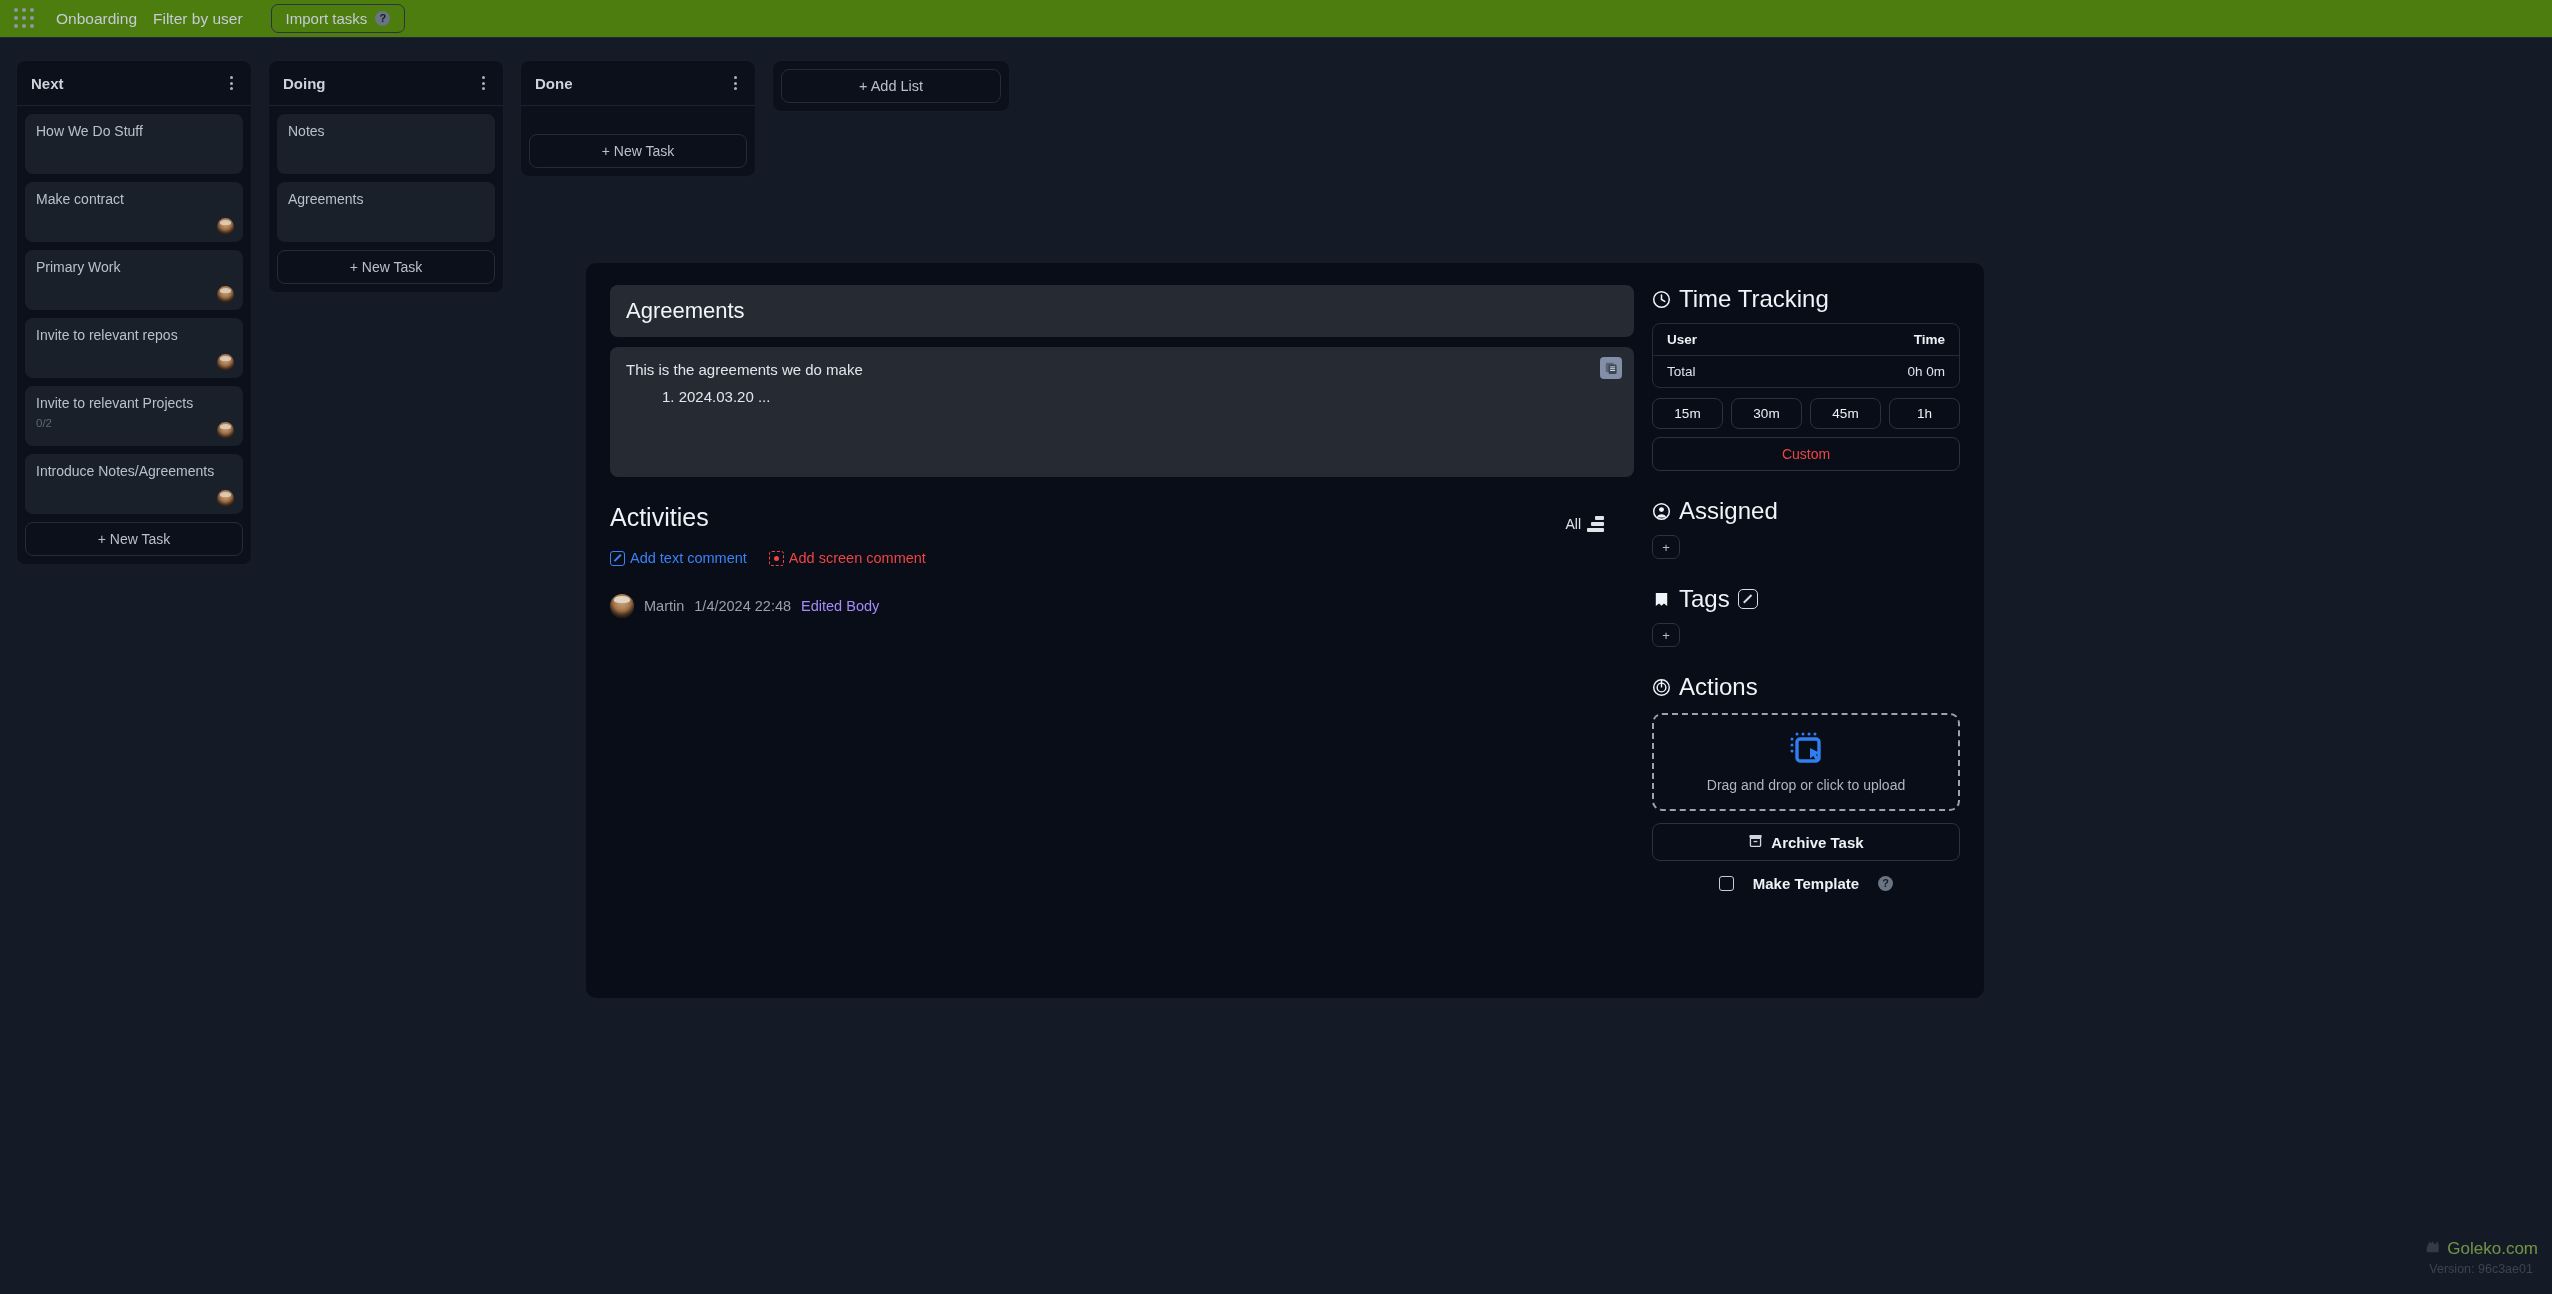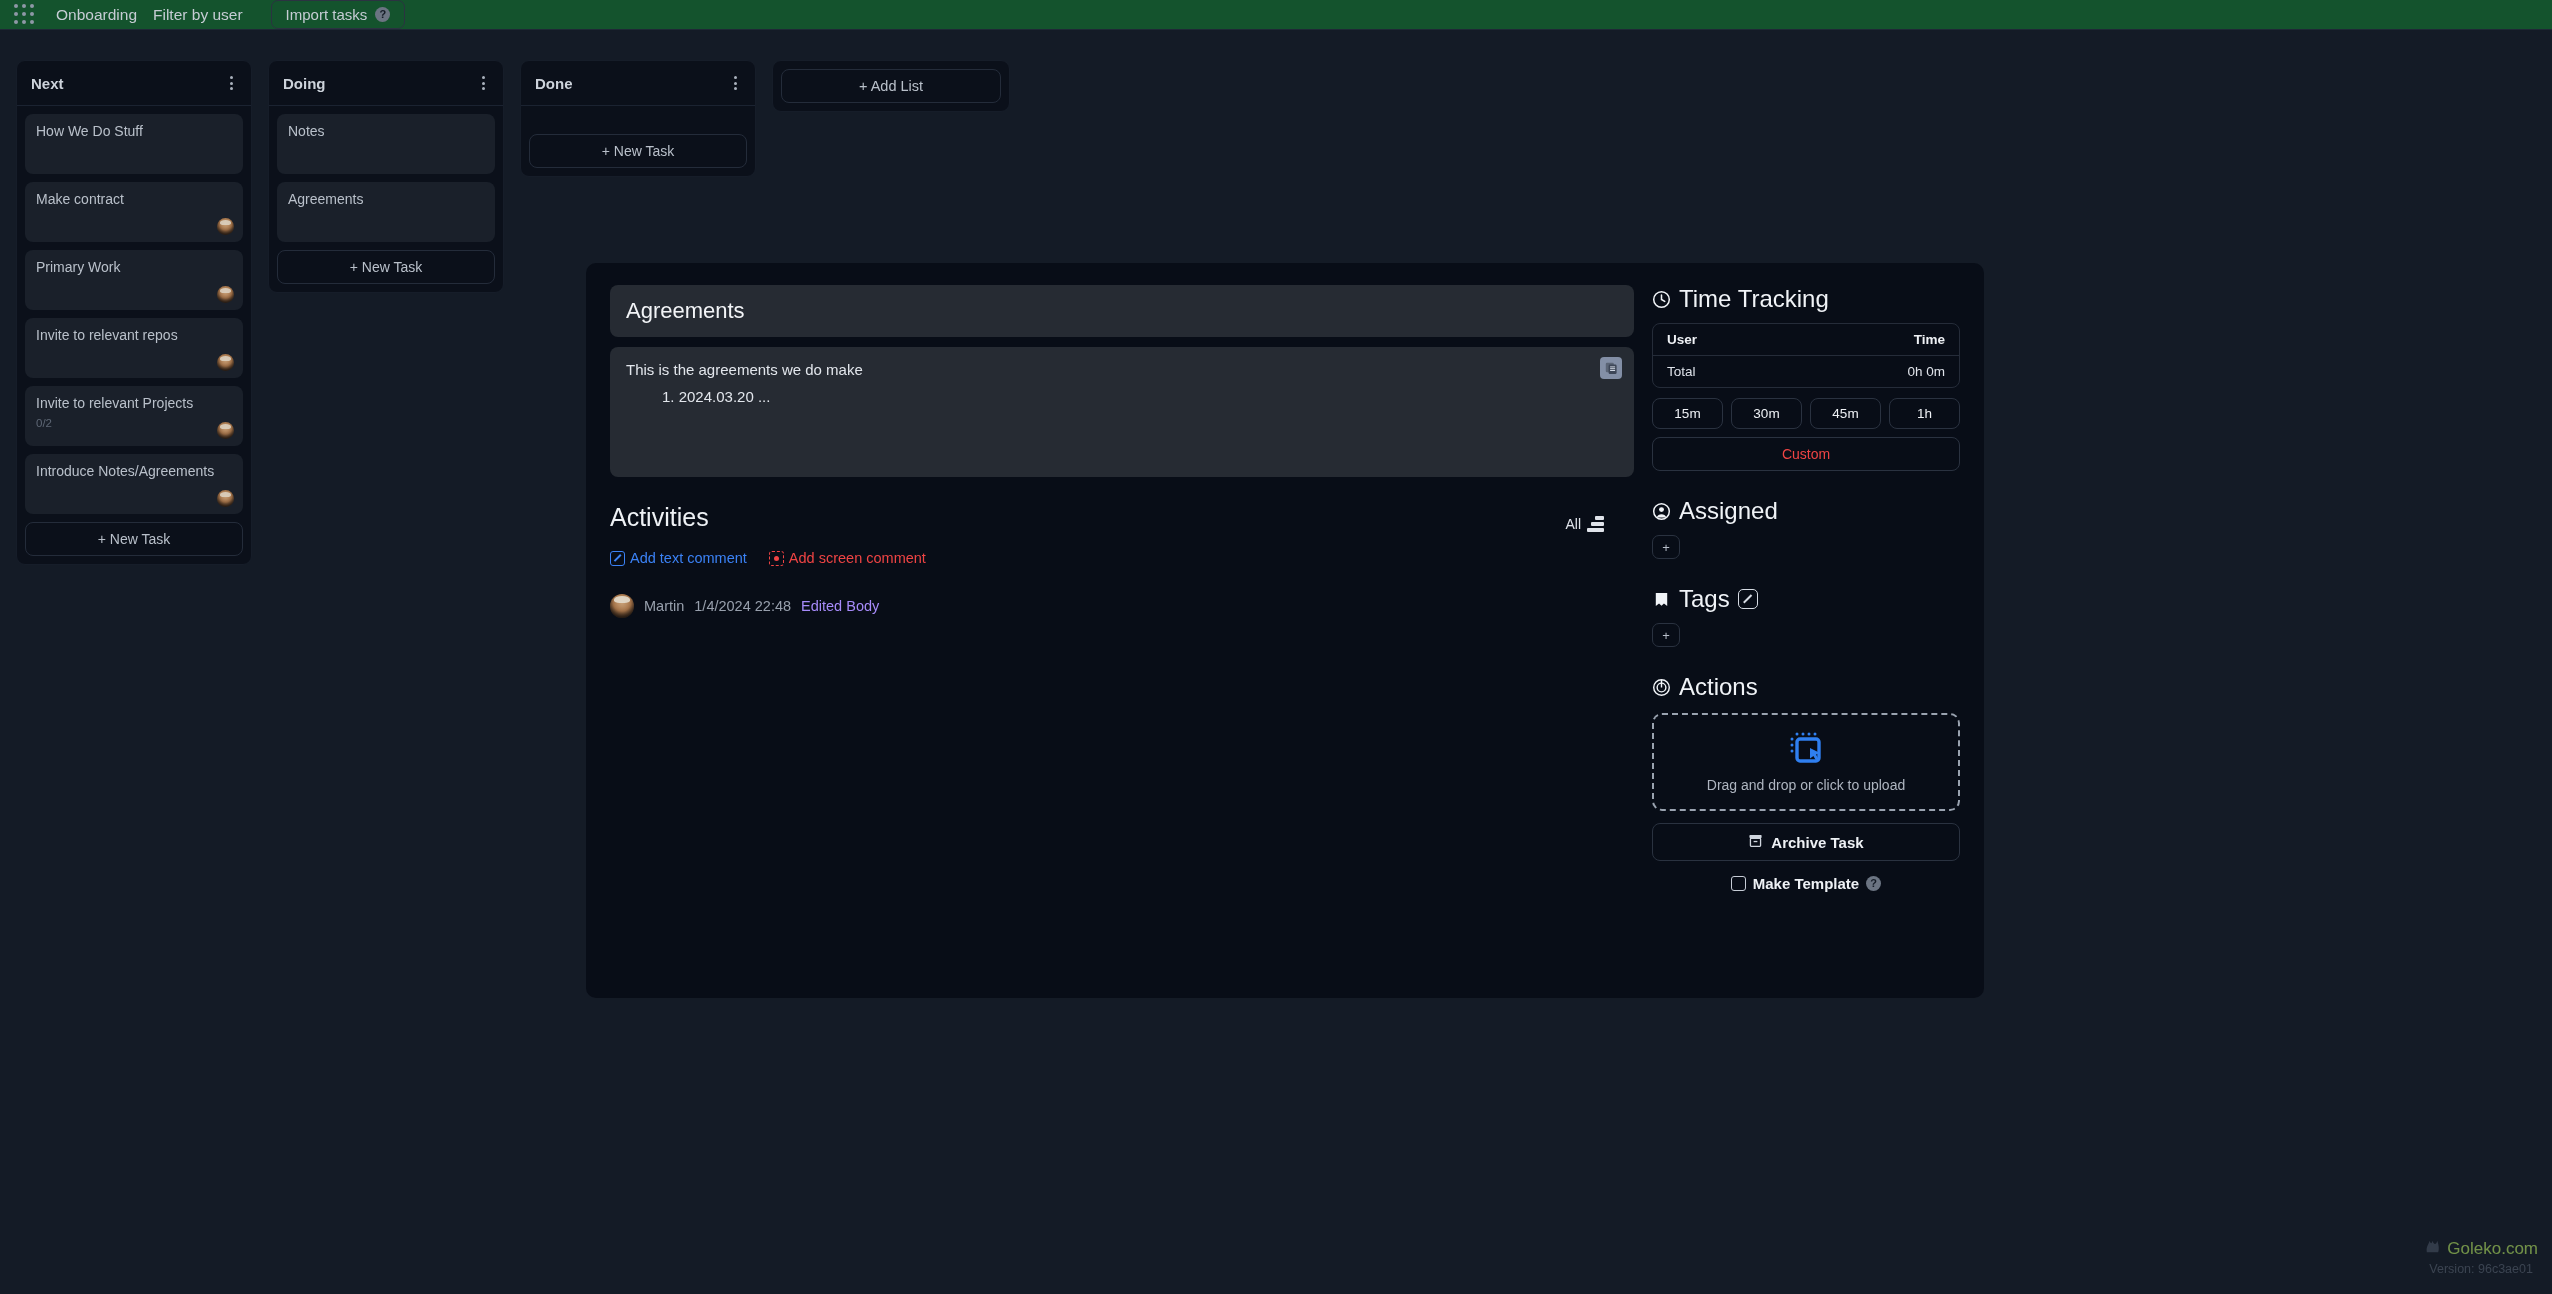--- a/index.html
+++ b/index.html
@@ -6,22 +6,22 @@
   html, body {
     width: 2552px;
     height: 1294px;
     background: #141b26;
     font-family: "Liberation Sans", sans-serif;
     overflow: hidden;
   }
 
   
   .topbar {
-    height: 30px;
-    background: #14532d;
+    height: 38px;
+    background: #4d7c0f;
     display: flex;
     align-items: center;
     gap: 0;
     padding: 0 14px;
     border-bottom: 1px solid #1f2836;
     position: relative;
     z-index: 5;
   }
   .grid-icon {
     width: 22px; height: 22px;
@@ -426,21 +426,21 @@
     background: transparent;
     color: #eef1f5;
     font-size: 15px;
     padding: 9px 0;
     cursor: pointer;
     display:flex; align-items:center; justify-content:center; gap:8px;
     font-family: "Liberation Sans", sans-serif;
     font-weight: bold;
   }
   .mk-tpl {
-    display:flex; align-items:center; justify-content:center; gap:7px;
+    display:flex; align-items:center; justify-content:center; gap:19px;
     margin-top: 14px;
     cursor: pointer;
   }
   .chk {
     width: 15px; height: 15px;
     border: 1.6px solid #c6ccd6;
     border-radius: 3px;
     background: transparent;
   }
   .mk-lbl { color: #eef1f5; font-size: 15px; font-weight: bold; }

